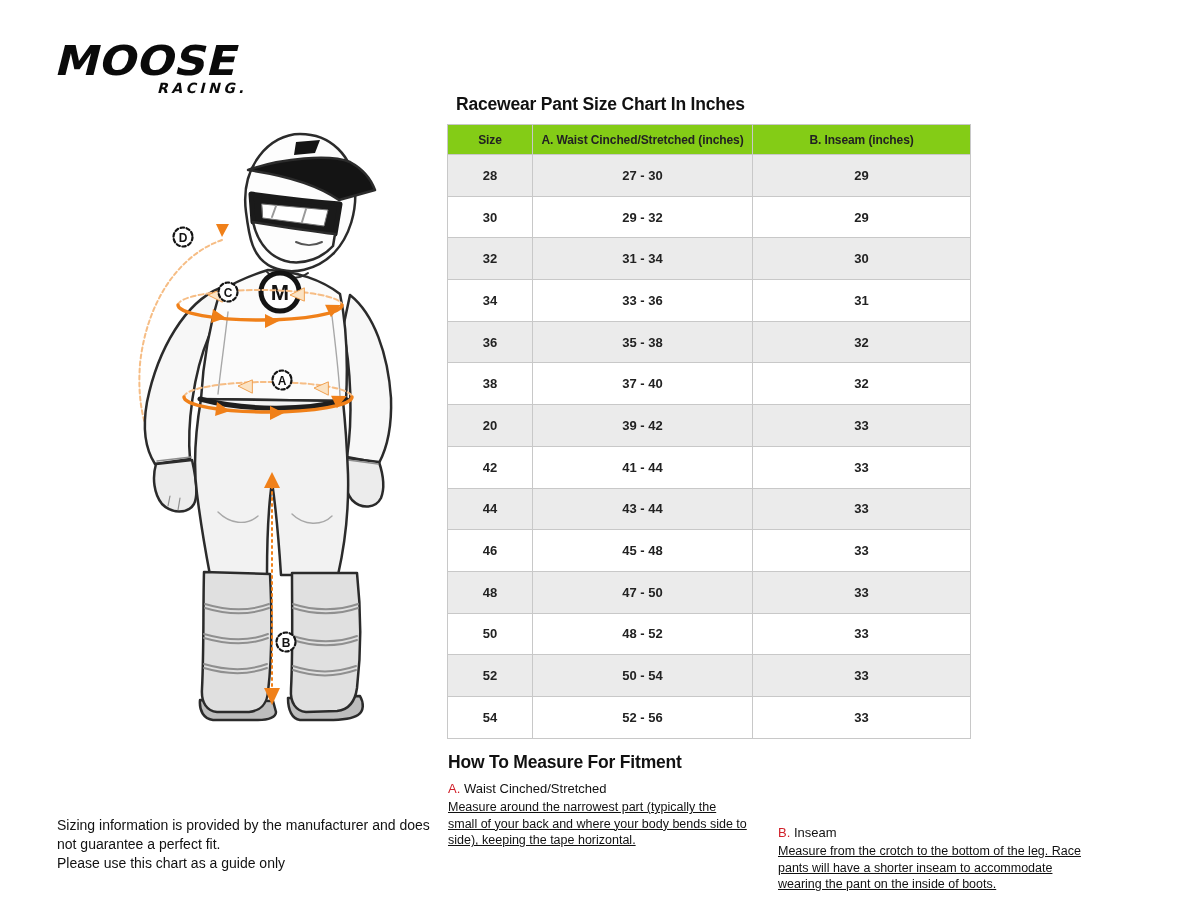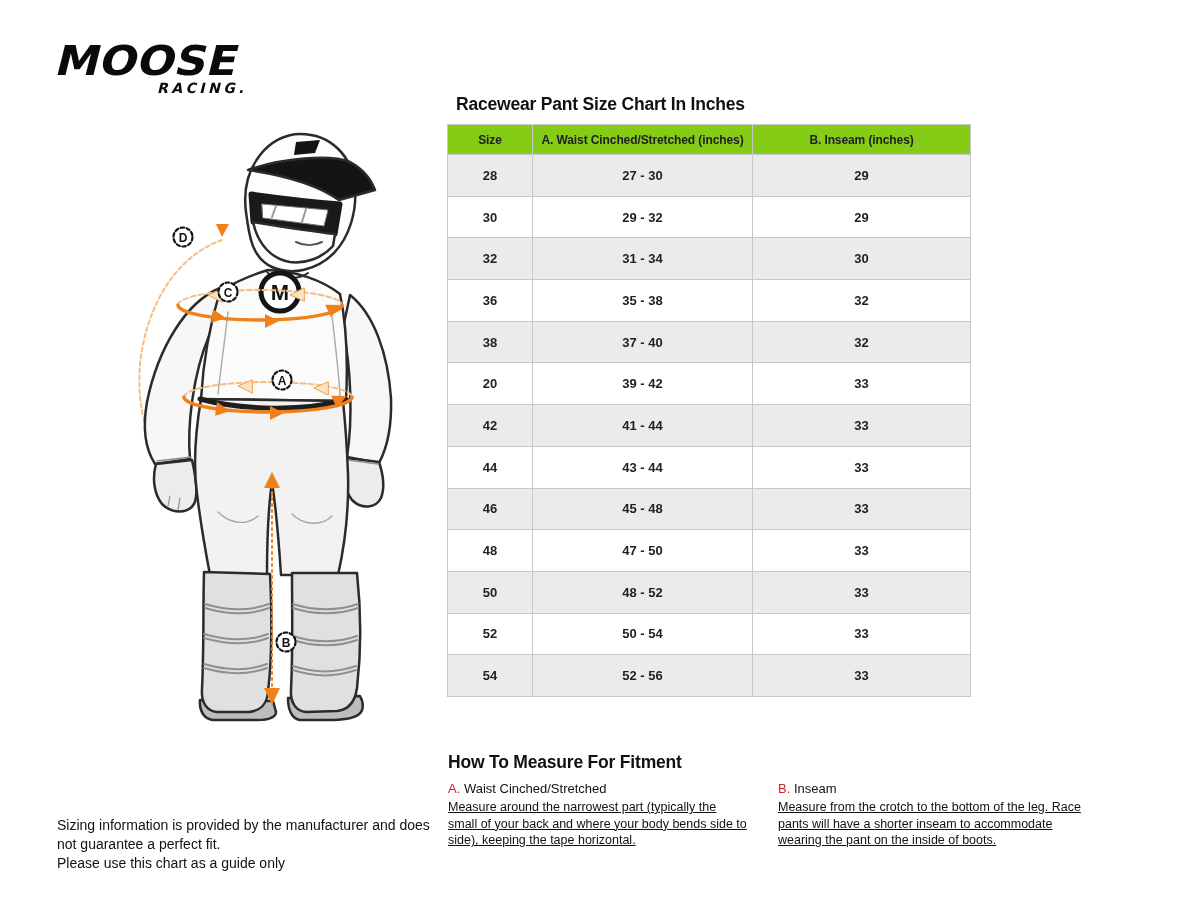--- a/index.html
+++ b/index.html
@@ -36,21 +36,21 @@
   .size-table tbody td { height:40.7px; }
   .size-table tbody tr:nth-child(odd) { background:#ebebeb; }
   .size-table tbody tr:nth-child(even) { background:#ffffff; }
   
   .how-title {
     position:absolute; left:448px; top:752px; margin:0;
     font-size:17.5px; font-weight:bold; letter-spacing:-0.2px; color:#111;
   }
   .measure { position:absolute; top:780px; font-size:12.5px; line-height:1.32; color:#111; }
   .measure-a { left:448px; width:300px; }
-  .measure-b { left:778px; width:308px; }
+  .measure-b { left:778px; width:308px;margin-top:44px; }
   .m-head { font-weight:normal; font-size:13px; margin-bottom:2px; }
   .m-red { color:#d0202a; }
   .measure p { margin:0;text-decoration:underline; }
   
   .disclaimer {
     position:absolute; left:57px; top:816px; width:380px;
     font-size:14px; line-height:1.35; color:#111; white-space:pre-line;
   }
 </style>
 </head>
@@ -193,20 +193,25 @@
           <td>30</td>
           <td>29 - 32</td>
           <td>29</td>
         </tr>
         <tr>
           <td>32</td>
           <td>31 - 34</td>
           <td>30</td>
         </tr>
         <tr>
+          <td>34</td>
+          <td>33 - 36</td>
+          <td>31</td>
+        </tr>
+        <tr>
           <td>36</td>
           <td>35 - 38</td>
           <td>32</td>
         </tr>
         <tr>
           <td>38</td>
           <td>37 - 40</td>
           <td>32</td>
         </tr>
         <tr>

